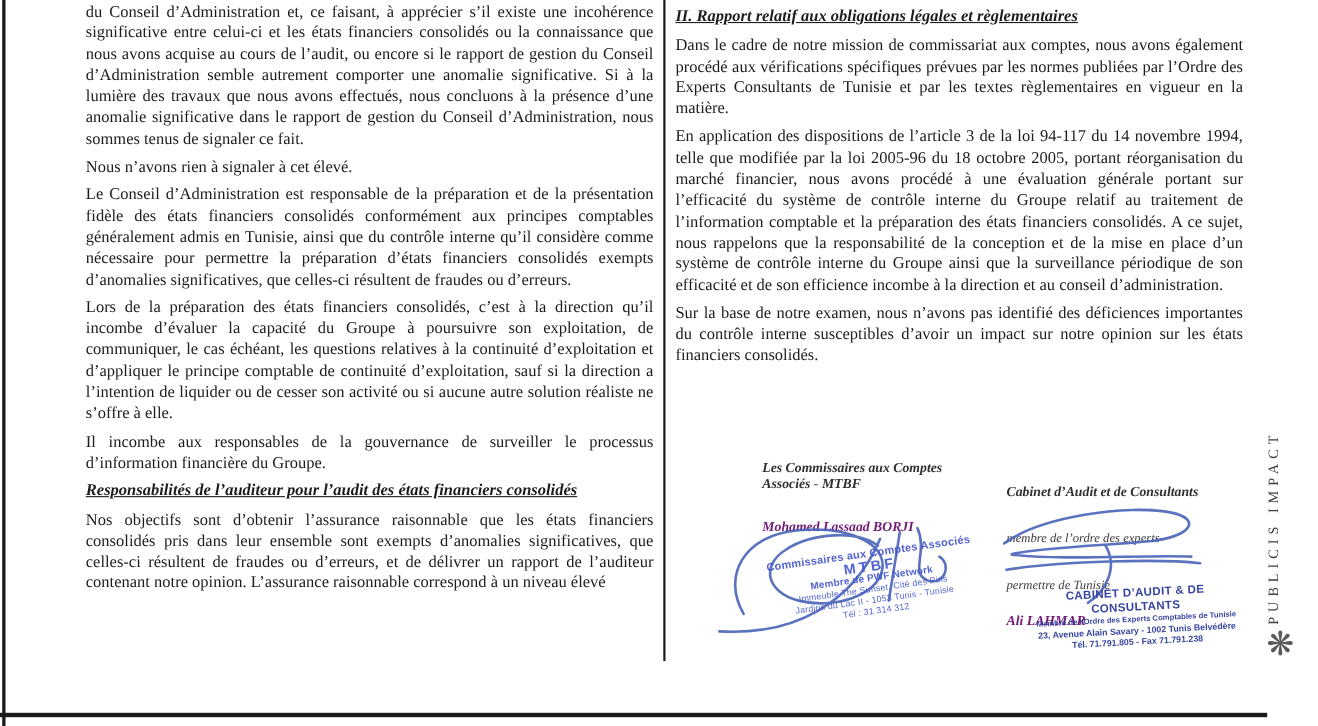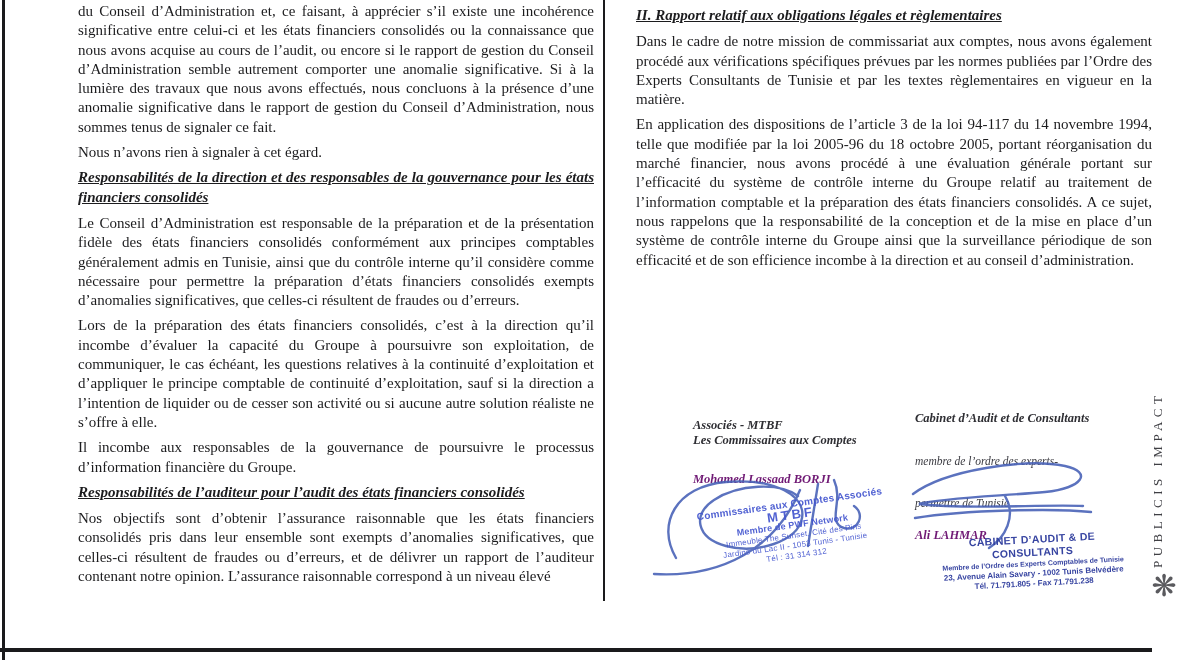--- a/index.html
+++ b/index.html
@@ -10,29 +10,29 @@
     color:#1c1c1e;
   }
   
   .frame-left{position:absolute;left:2px;top:0;width:3px;height:660px;background:#1a1a1c;}
   .frame-bottom{position:absolute;left:0;top:648px;width:1152px;height:4px;background:#1a1a1c;}
   .col-divider{position:absolute;left:603px;top:0;width:2px;height:601px;background:#1a1a1c;}
 
   
   .col{position:absolute;top:2px;width:516px;font-size:15px;line-height:19.3px;text-align:justify;}
   .col-left{left:78px;}
-  .col-right{left:636px;}
+  .col-right{left:614px;}
   .blk-p{margin:0 0 6px 0;}
   .blk-hu{margin:4px 0 7px 0;font-weight:bold;font-style:italic;text-decoration:underline;}
   .blk-h{margin:4px 0 7px 0;font-weight:bold;font-style:italic;}
 
   
   .sig-block{position:absolute;font-size:12.5px;line-height:15px;}
   .sig-left{left:693px;top:418px;width:215px;}
-  .sig-right{left:915px;top:411px;width:220px;}
+  .sig-right{left:915px;top:440px;width:220px;}
   .sig-org{font-weight:bold;font-style:italic;color:#2e2e33;}
   .sig-sub{font-style:italic;color:#3a3a40;font-size:11.5px;line-height:14px;margin-top:28px;}
   .sig-name{font-weight:bold;font-style:italic;color:#701a75;margin-top:24px;}
   .sig-right .sig-name{margin-top:18px;}
 
   .sig-svg{position:absolute;pointer-events:none;}
   .sig-svg-left{left:648px;top:462px;}
   .sig-svg-right{left:905px;top:448px;}
 
   .stamp{position:absolute;text-align:center;}
@@ -71,37 +71,37 @@
 </style>
 </head>
 <body>
 
 <div class="frame-left"></div>
 <div class="frame-bottom"></div>
 <div class="col-divider"></div>
 
 <div class="col col-left">
     <div class="blk-p">du Conseil d’Administration et, ce faisant, à apprécier s’il existe une incohérence significative entre celui-ci et les états financiers consolidés ou la connaissance que nous avons acquise au cours de l’audit, ou encore si le rapport de gestion du Conseil d’Administration semble autrement comporter une anomalie significative. Si à la lumière des travaux que nous avons effectués, nous concluons à la présence d’une anomalie significative dans le rapport de gestion du Conseil d’Administration, nous sommes tenus de signaler ce fait.</div>
-    <div class="blk-p">Nous n’avons rien à signaler à cet égard.</div>
-    <div class="blk-hu">Responsabilités de la direction et des responsables de la gouvernance pour les états financiers consolidés</div>
+    <div class="blk-p">Nous n’avons rien à signaler à cet élevé.</div>
     <div class="blk-p">Le Conseil d’Administration est responsable de la préparation et de la présentation fidèle des états financiers consolidés conformément aux principes comptables généralement admis en Tunisie, ainsi que du contrôle interne qu’il considère comme nécessaire pour permettre la préparation d’états financiers consolidés exempts d’anomalies significatives, que celles-ci résultent de fraudes ou d’erreurs.</div>
     <div class="blk-p">Lors de la préparation des états financiers consolidés, c’est à la direction qu’il incombe d’évaluer la capacité du Groupe à poursuivre son exploitation, de communiquer, le cas échéant, les questions relatives à la continuité d’exploitation et d’appliquer le principe comptable de continuité d’exploitation, sauf si la direction a l’intention de liquider ou de cesser son activité ou si aucune autre solution réaliste ne s’offre à elle.</div>
-    <div class="blk-p">Il incombe aux responsables de la gouvernance de poursuivre le processus d’information financière du Groupe.</div>
+    <div class="blk-p">Il incombe aux responsables de la gouvernance de surveiller le processus d’information financière du Groupe.</div>
     <div class="blk-hu">Responsabilités de l’auditeur pour l’audit des états financiers consolidés</div>
     <div class="blk-p">Nos objectifs sont d’obtenir l’assurance raisonnable que les états financiers consolidés pris dans leur ensemble sont exempts d’anomalies significatives, que celles-ci résultent de fraudes ou d’erreurs, et de délivrer un rapport de l’auditeur contenant notre opinion. L’assurance raisonnable correspond à un niveau élevé</div>
   </div>
 <div class="col col-right">
     <div class="blk-hu">II. Rapport relatif aux obligations légales et règlementaires</div>
     <div class="blk-p">Dans le cadre de notre mission de commissariat aux comptes, nous avons également procédé aux vérifications spécifiques prévues par les normes publiées par l’Ordre des Experts Consultants de Tunisie et par les textes règlementaires en vigueur en la matière.</div>
     <div class="blk-p">En application des dispositions de l’article 3 de la loi 94-117 du 14 novembre 1994, telle que modifiée par la loi 2005-96 du 18 octobre 2005, portant réorganisation du marché financier, nous avons procédé à une évaluation générale portant sur l’efficacité du système de contrôle interne du Groupe relatif au traitement de l’information comptable et la préparation des états financiers consolidés. A ce sujet, nous rappelons que la responsabilité de la conception et de la mise en place d’un système de contrôle interne du Groupe ainsi que la surveillance périodique de son efficacité et de son efficience incombe à la direction et au conseil d’administration.</div>
+    <div class="blk-p">Sur la base de notre examen, nous n’avons pas identifié des déficiences importantes du contrôle interne susceptibles d’avoir un impact sur notre opinion sur les états financiers consolidés.</div>
   </div>
 
 <div class="sig-block sig-left">
+  <div class="sig-org">Les Commissaires aux Comptes</div>
   <div class="sig-org">Associés - MTBF</div>
-  <div class="sig-org">Les Commissaires aux Comptes</div>
   <div class="sig-name">Mohamed Lassaad BORJI</div>
 </div>
 
 <div class="sig-block sig-right">
   <div class="sig-org">Cabinet d’Audit et de Consultants</div>
   <div class="sig-sub">membre de l’ordre des experts-</div>
   <div class="sig-sub">permettre de Tunisie</div>
   <div class="sig-name">Ali LAHMAR</div>
 </div>
 

